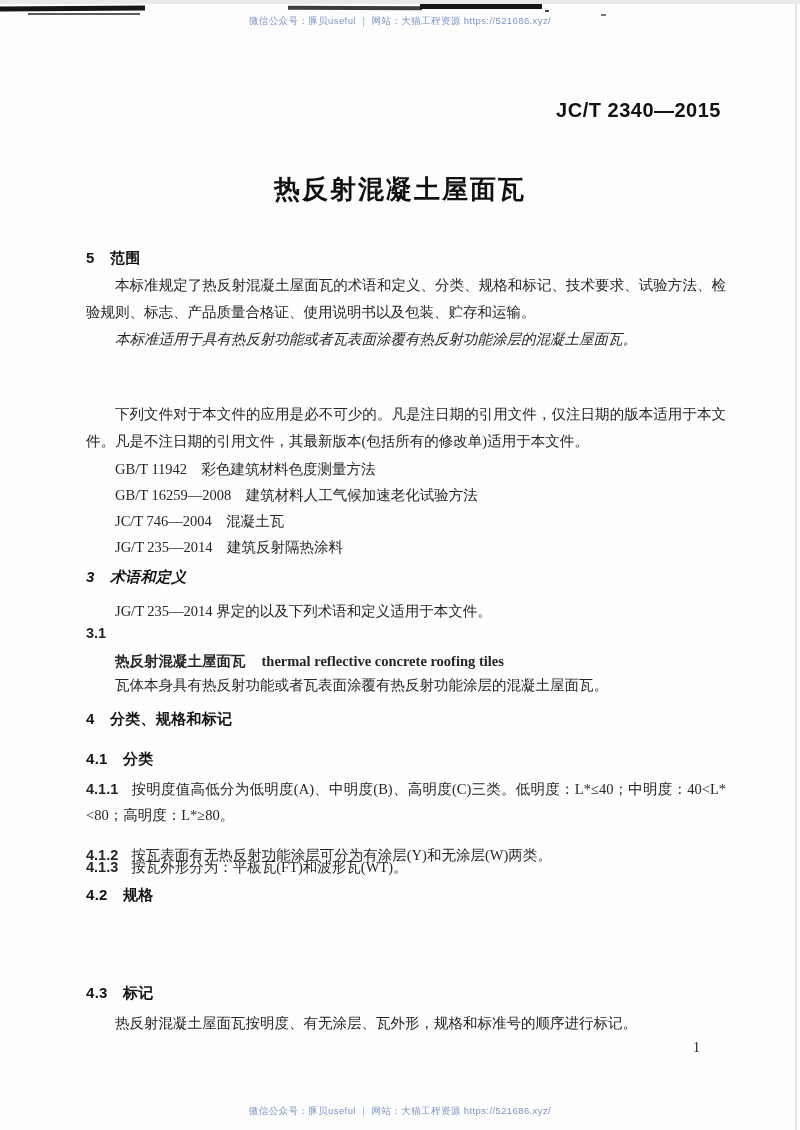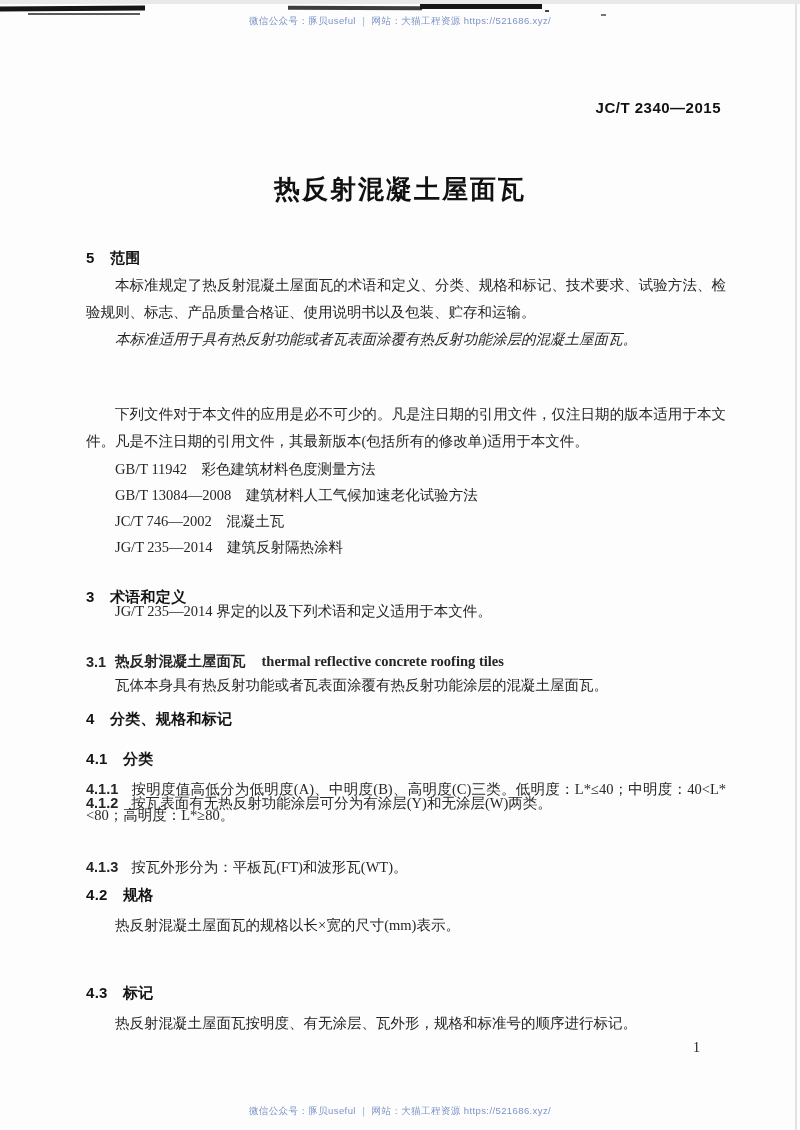--- a/index.html
+++ b/index.html
@@ -17,21 +17,21 @@
   
   .wm {
     position:absolute; left:0; width:100%; text-align:center;
     font-family:"Liberation Sans","DejaVu Sans",sans-serif;
     font-size:9.5px; color:#7b93c7; letter-spacing:.4px;
   }
 
   .docnum {
     position:absolute; top:95px; right:79px;
     font-family:"Liberation Sans","DejaVu Sans",sans-serif;
-    font-weight:bold; font-size:15px; letter-spacing:.5px; color:#111;
+    font-weight:bold; font-size:20px; letter-spacing:.5px; color:#111;
   }
   .doc-title {
     position:absolute; top:168px; left:0; width:100%; text-align:center;
     font-family:"Liberation Sans","DejaVu Sans",sans-serif;
     font-weight:bold; font-size:26px; letter-spacing:2px; color:#111;
   }
 
   .blk { position:absolute; left:86px; width:640px; }
   .h {
     font-family:"Liberation Sans","DejaVu Sans",sans-serif;
@@ -73,46 +73,45 @@
   <div class="docnum">JC/T 2340—2015</div>
   <div class="doc-title">热反射混凝土屋面瓦</div>
 
   <div class="blk h" style="top:245px;">5　范围</div>
   <div class="blk p indent" style="top:268px;">本标准规定了热反射混凝土屋面瓦的术语和定义、分类、规格和标记、技术要求、试验方法、检验规则、标志、产品质量合格证、使用说明书以及包装、贮存和运输。</div>
   <div class="blk p indent" style="top:322px;font-style:italic;">本标准适用于具有热反射功能或者瓦表面涂覆有热反射功能涂层的混凝土屋面瓦。</div>
 
   <div class="blk p indent" style="top:397px;">下列文件对于本文件的应用是必不可少的。凡是注日期的引用文件，仅注日期的版本适用于本文件。凡是不注日期的引用文件，其最新版本(包括所有的修改单)适用于本文件。</div>
   <div class="blk refs" style="top:452px;">
     <div>GB/T 11942　彩色建筑材料色度测量方法</div>
-    <div>GB/T 13084—2008　建筑材料人工气候加速老化试验方法</div>
-    <div>JC/T 746—2002　混凝土瓦</div>
+    <div>GB/T 16259—2008　建筑材料人工气候加速老化试验方法</div>
+    <div>JC/T 746—2004　混凝土瓦</div>
     <div>JG/T 235—2014　建筑反射隔热涂料</div>
   </div>
 
-  <div class="blk h" style="top:584px;">3　术语和定义</div>
+  <div class="blk h" style="top:564px;font-style:italic;">3　术语和定义</div>
   <div class="blk p indent" style="top:594px;">JG/T 235—2014 界定的以及下列术语和定义适用于本文件。</div>
-  <div class="blk term-num" style="top:650px;">3.1</div>
+  <div class="blk term-num" style="top:621px;">3.1</div>
   <div class="blk p indent" style="top:668px;">瓦体本身具有热反射功能或者瓦表面涂覆有热反射功能涂层的混凝土屋面瓦。</div>
   <div class="blk term-line" style="top:644px;">
     <span class="cn">热反射混凝土屋面瓦</span><span class="en">thermal reflective concrete roofing tiles</span>
   </div>
 
   <div class="blk h" style="top:706px;">4　分类、规格和标记</div>
 
   <div class="blk h" style="top:746px;">4.1　分类</div>
   <div class="blk clause" style="top:772px;">
     <span class="no">4.1.1</span><span>按明度值高低分为低明度(A)、中明度(B)、高明度(C)三类。低明度：L*≤40；中明度：40&lt;L*&lt;80；高明度：L*≥80。</span>
   </div>
-  <div class="blk clause" style="top:786px;">
+  <div class="blk clause" style="top:838px;">
     <span class="no">4.1.2</span><span>按瓦表面有无热反射功能涂层可分为有涂层(Y)和无涂层(W)两类。</span>
   </div>
   <div class="blk clause" style="top:850px;">
     <span class="no">4.1.3</span><span>按瓦外形分为：平板瓦(FT)和波形瓦(WT)。</span>
   </div>
 
   <div class="blk h" style="top:882px;">4.2　规格</div>
-  <div class="blk p indent" style="top:908px;">热反射混凝土屋面瓦的规格以长×宽的尺寸(mm)表示。</div>
 
   <div class="blk h" style="top:980px;">4.3　标记</div>
   <div class="blk p indent" style="top:1006px;">热反射混凝土屋面瓦按明度、有无涂层、瓦外形，规格和标准号的顺序进行标记。</div>
 
   <div class="pageno">1</div>
 </div>
 
 </body></html>

